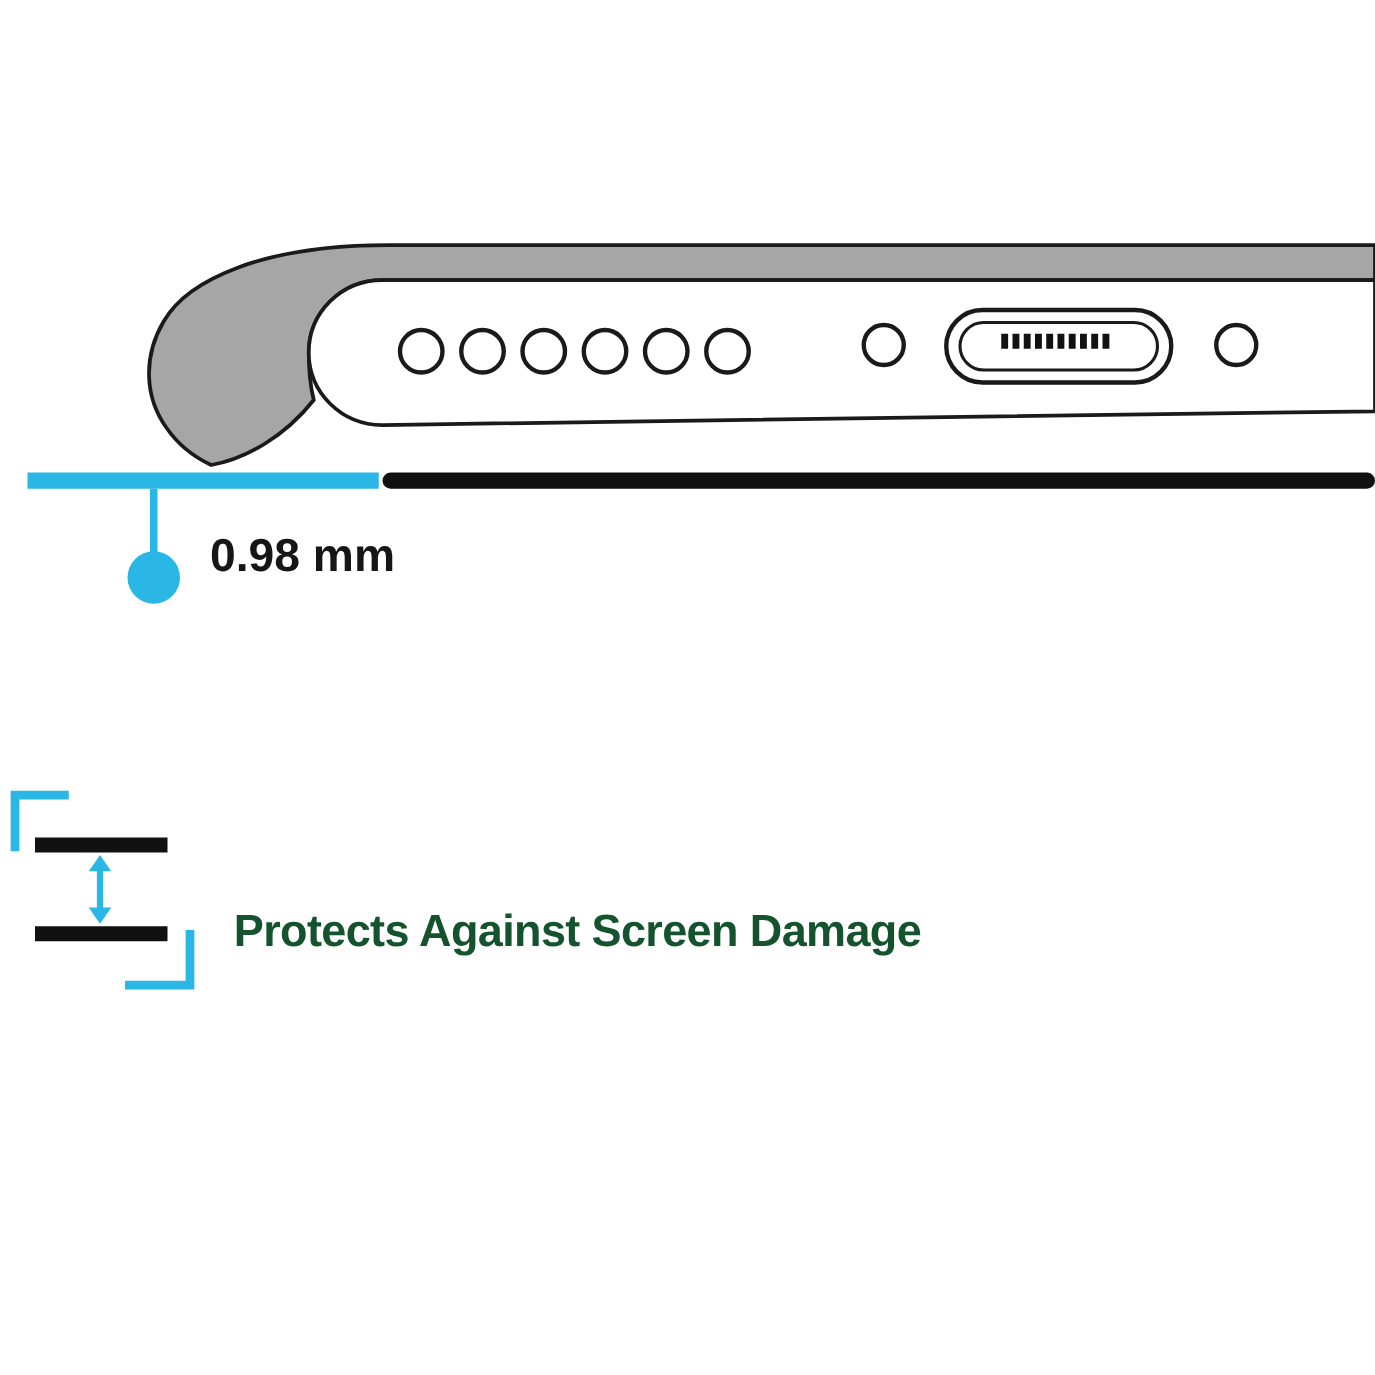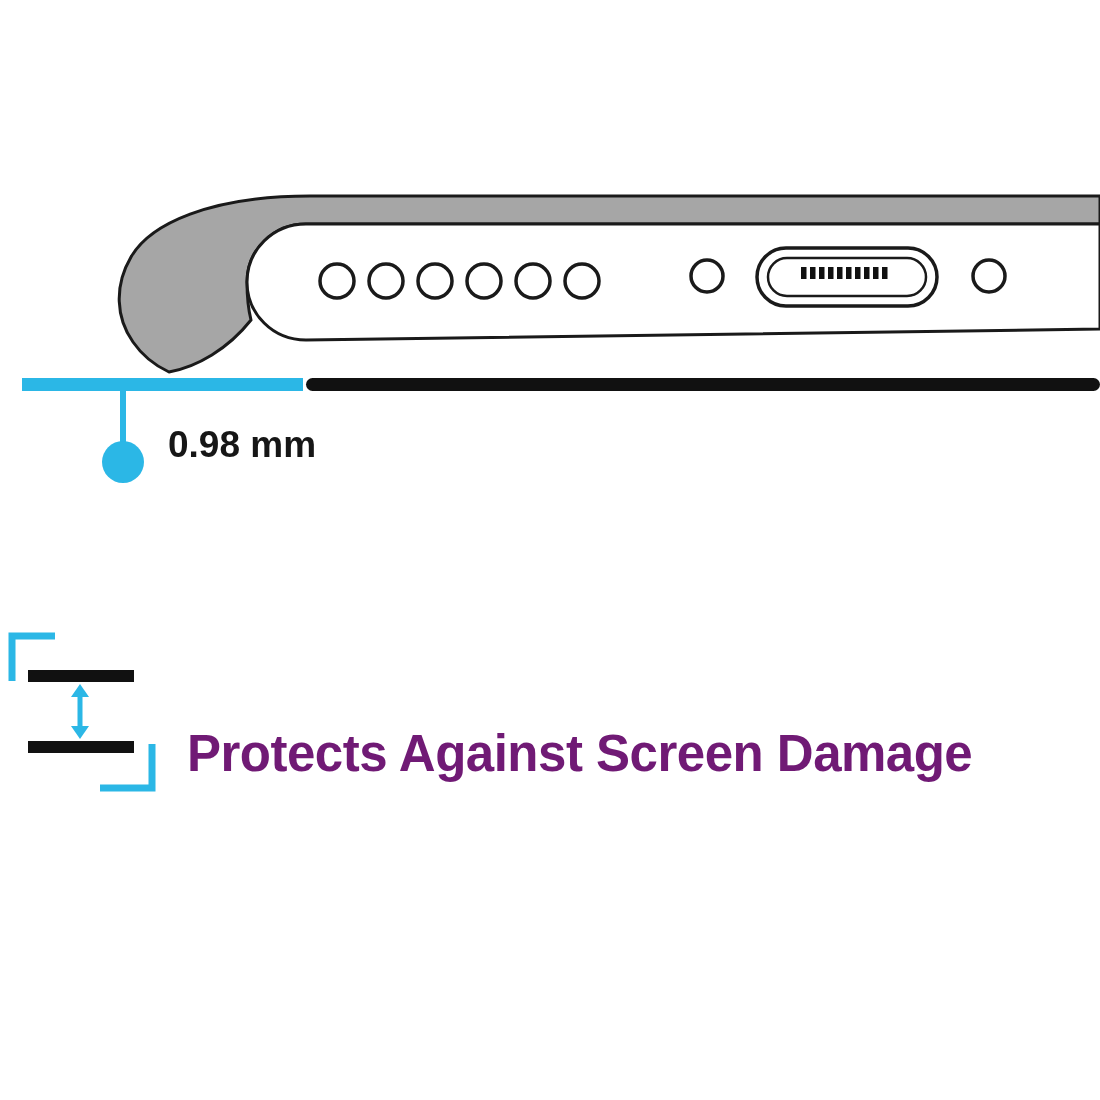--- a/index.html
+++ b/index.html
@@ -28,24 +28,24 @@
   }
   .feature-title{
     left:185px;top:636px;
     font-size:67px;
     font-weight:bold;
     letter-spacing:-1.5px;
     color:var(--ink);
   }
   .feature-subtitle{
     left:187px;top:724px;
-    font-size:51px;
+    font-size:36px;
     font-weight:bold;
     letter-spacing:-0.5px;
-    color:#701a75;
+    color:#14532d;
   }
   svg{display:block;}
 </style>
 </head>
 <body>
 
 <div class="stage">
 
   <svg class="abs" style="left:0;top:0;" width="1100" height="520" viewBox="0 0 1100 520">
 

